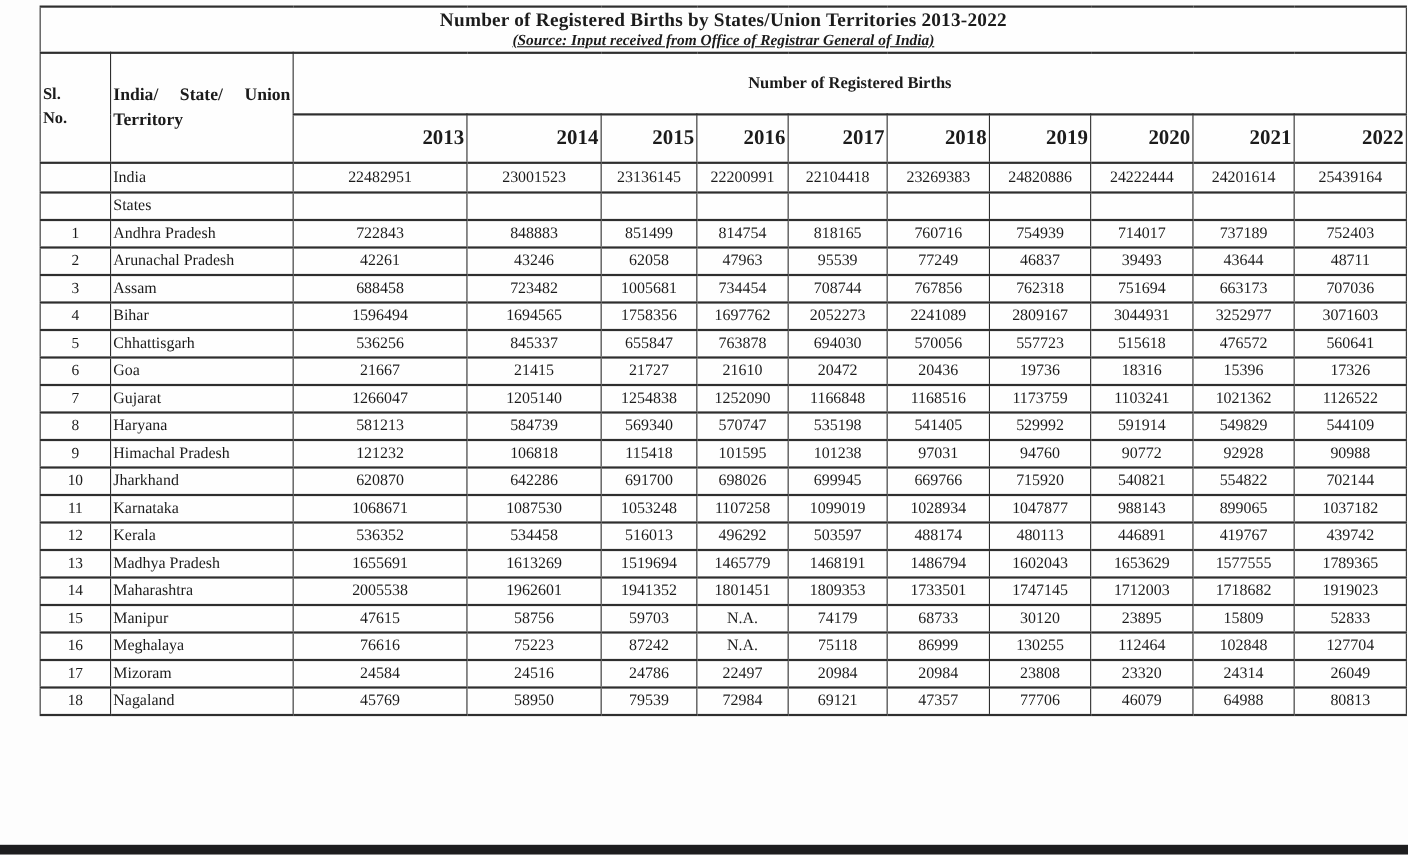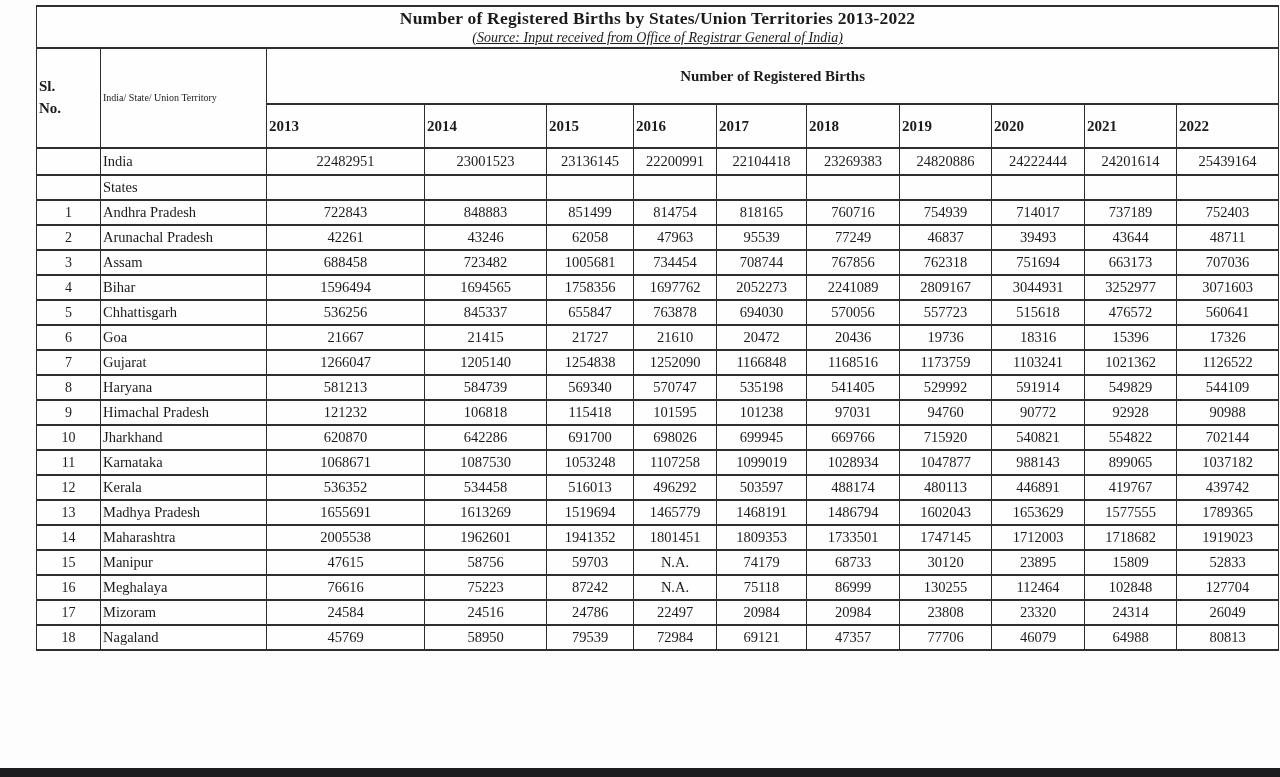--- a/index.html
+++ b/index.html
@@ -25,33 +25,33 @@
     border-top-width: 2px;
     border-bottom-width: 2px;
     overflow: hidden;
     padding: 1px 2px;
     vertical-align: middle;
   }
 
   
   .title-cell { text-align: center; padding: 3px 0 4px 0; border-bottom-width: 2px; }
   .title-line1 { font-size: 17.5px; font-weight: bold; letter-spacing: 0.2px; }
-  .title-line2 { font-size: 14px; font-weight: normal; font-style: italic; text-decoration: underline; margin-top: 1px; }
+  .title-line2 { font-size: 14px; font-weight: bold; font-style: italic; text-decoration: underline; margin-top: 1px; }
 
   
   .group-header { font-size: 15px; font-weight: bold; text-align: center; height: 56px; }
   .sl-header {
     font-size: 15px; font-weight: bold; text-align: left;
     padding-left: 8px; white-space: pre-line; line-height: 1.45;
   }
   .territory-header {
-    font-size: 10px; font-weight: normal; text-align: justify;
+    font-size: 16px; font-weight: bold; text-align: justify;
     padding: 0 8px; line-height: 1.45;
   }
-  th.year-cell { font-size: 15px; font-weight: bold; text-align: left; height: 44px; }
+  th.year-cell { font-size: 19px; font-weight: bold; text-align: right; height: 44px; }
 
   
   td.sl-cell   { font-size: 14px; text-align: center; height: 25px; }
   td.name-cell { font-size: 14.5px; text-align: left; padding-left: 8px; }
   td.val-cell  { font-size: 14.5px; text-align: center; }
   tr.bold-row td { font-weight: normal; }
   tr.bold-row td.val-cell { font-weight: normal; text-align: center; }
   tr.india-row td { height: 27px; }
 
   .bottom-bar {

